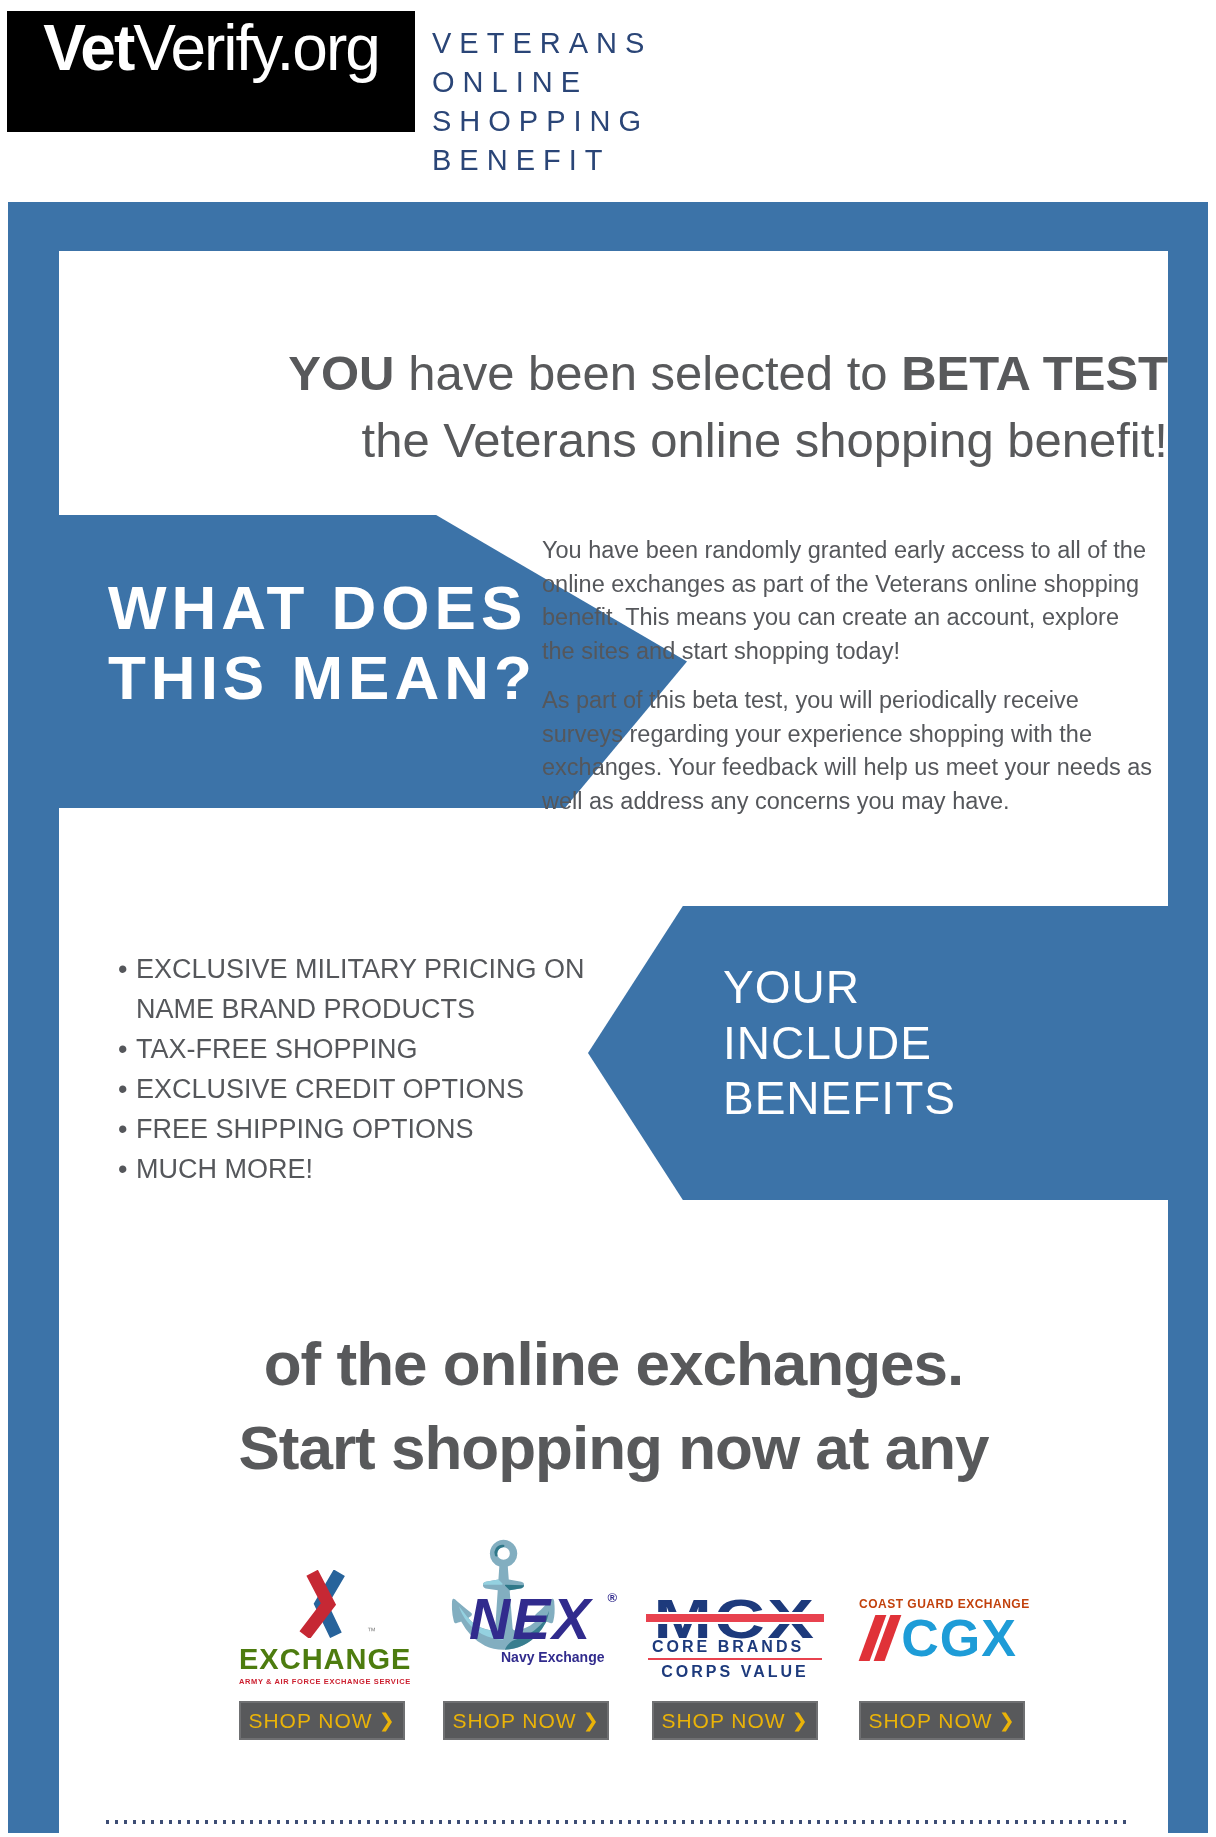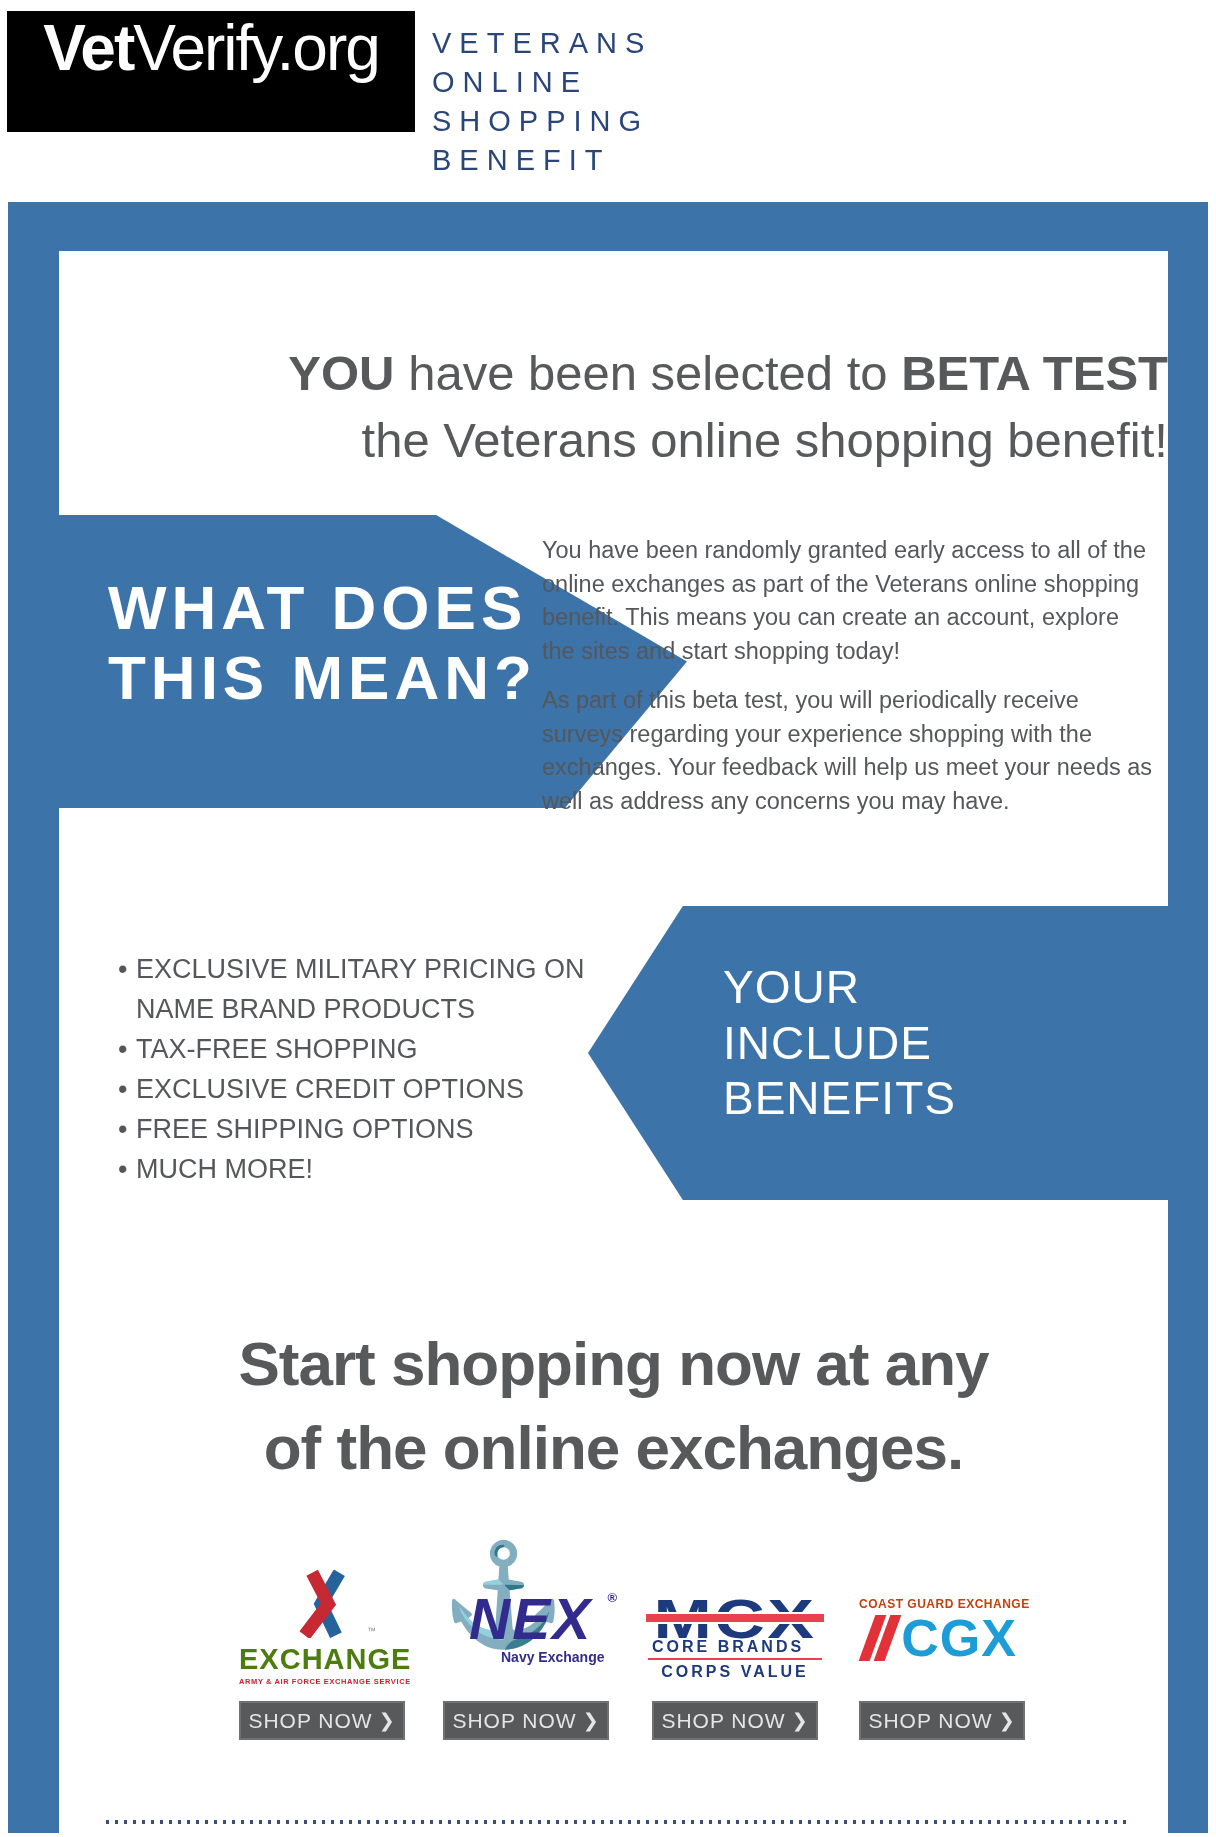--- a/index.html
+++ b/index.html
@@ -50,21 +50,21 @@
   
   .start-head{position:absolute;left:59px;top:1322px;width:1109px;text-align:center;
               color:#58595b;font-size:62px;font-weight:700;line-height:84px;letter-spacing:-1px;}
 
   
   .col{position:absolute;top:1550px;width:166px;height:200px;}
   .col1{left:239px;} .col2{left:443px;} .col3{left:652px;} .col4{left:859px;}
 
   .shop-btn{position:absolute;top:151px;left:0;width:166px;height:39px;background:#58595b;
             border:2px solid #6f7072;box-sizing:border-box;display:flex;align-items:center;
-            justify-content:center;color:#e5e5e5;font-size:21px;letter-spacing:1px;cursor:pointer;
+            justify-content:center;color:#eab308;font-size:21px;letter-spacing:1px;cursor:pointer;
             white-space:nowrap;}
   .shop-btn .chev{margin-left:6px;font-size:19px;}
 
   
   .aafes-x{position:absolute;left:41px;top:20px;}
   .aafes-tm{position:absolute;left:128px;top:76px;font-size:9px;color:#8a8a8a;}
   .aafes-name{position:absolute;left:0;top:93px;width:166px;text-align:center;color:#4d7c0f;
               font-size:29px;font-weight:700;letter-spacing:1px;}
   .aafes-tag{position:absolute;left:0;top:127px;width:166px;text-align:center;color:#cc2030;
              font-size:7.5px;font-weight:700;letter-spacing:0.6px;white-space:nowrap;}
@@ -160,22 +160,22 @@
 
   <div class="arrow-left">
     <div class="atxt">
       <div>YOUR</div>
       <div>INCLUDE</div>
       <div>BENEFITS</div>
     </div>
   </div>
 
   <div class="start-head">
+    <div>of the online exchanges.</div>
     <div>Start shopping now at any</div>
-    <div>of the online exchanges.</div>
   </div>
 
   <div class="col col1">
     <div>
       <svg class="aafes-x" width="86" height="68" viewBox="0 0 100 100">
         <polyline points="74,4 47,50 69,96" stroke="#27639b" stroke-width="19" fill="none"></polyline>
         <polyline points="34,4 58,50 23,96" stroke="#c62834" stroke-width="19" fill="none"></polyline>
       </svg>
       <span class="aafes-tm">™</span>
       <div class="aafes-name">EXCHANGE</div>

